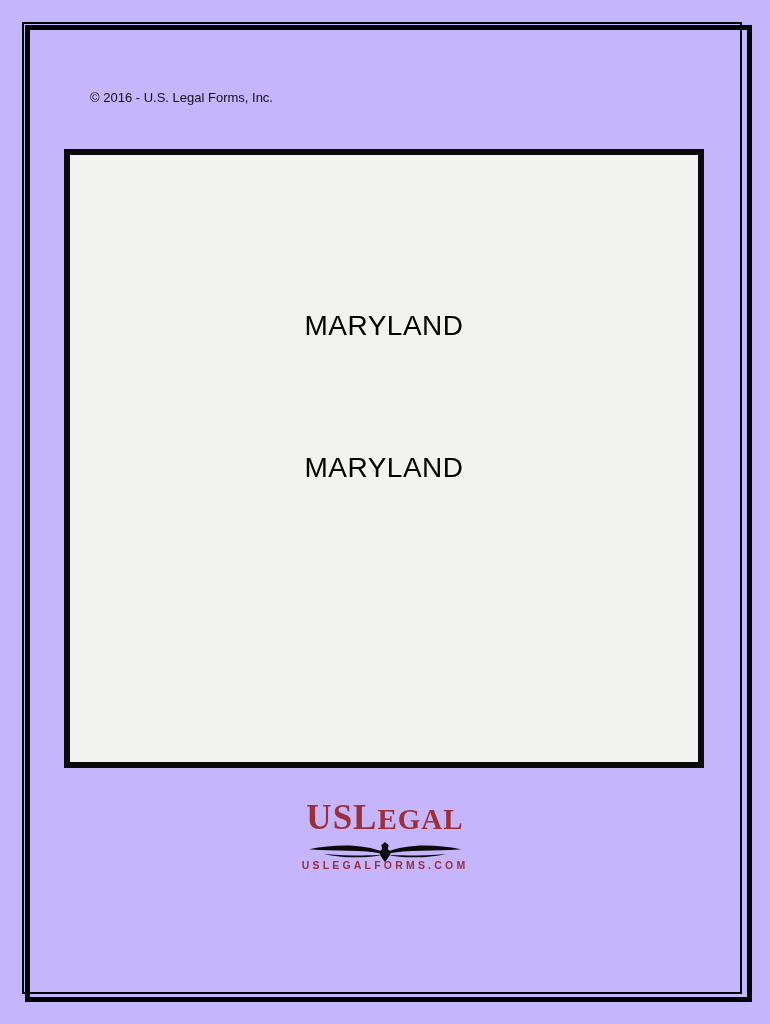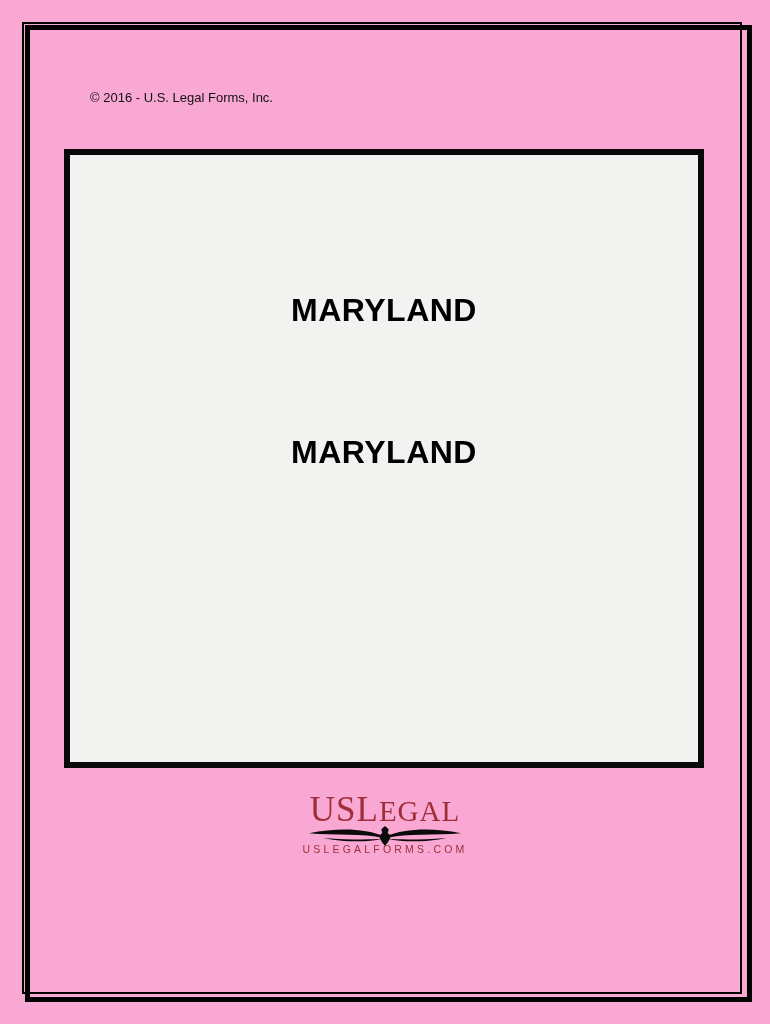--- a/index.html
+++ b/index.html
@@ -1,21 +1,21 @@
 <!DOCTYPE html>
 <html><head>
 <meta charset="utf-8">
 <style>
   * { box-sizing: border-box; }
   html, body { margin: 0; padding: 0; background: #ffffff; }
   .page {
     position: relative;
     width: 770px;
     height: 1024px;
-    background: #f9a8d4;
+    background: #c4b5fd;
     overflow: hidden;
     font-family: "Liberation Sans", sans-serif;
     color: #000000;
   }
   
   .border-shadow {
     position: absolute;
     left: 25px; top: 25px;
     width: 727px; height: 977px;
     border: 5px solid #000000;
@@ -41,59 +41,60 @@
     border: 6px solid #0a0a0a;
     background: #f2f2f0;
   }
   .cover-line {
     position: absolute;
     left: 0; right: 0;
     text-align: center;
     white-space: nowrap;
   }
   .cover-title {
-    font-weight: bold;
-    font-size: 32px;
+    font-weight: normal;
+    font-size: 28px;
     line-height: 38px;
     letter-spacing: 0.5px;
+    margin-top: 16px;
   }
   .t1 { top: 136px; }
   .t2 { top: 206px; }
   .t3 { top: 278px; }
   .control-number {
     top: 436px;
     font-size: 25px;
     line-height: 30px;
     font-weight: normal;
   }
   .logo {
     position: absolute;
     left: 0; right: 0;
     top: 794px;
     text-align: center;
   }
   .logo-wordmark {
     color: #9e2f38;
     font-family: "Liberation Serif", serif;
-    font-weight: normal;
-    line-height: 32px;
+    font-weight: bold;
+    line-height: 48px;
     white-space: nowrap;
   }
   .wm-large { font-size: 35px; letter-spacing: 1px; }
   .wm-small { font-size: 29px; letter-spacing: 1px; }
   .logo-eagle {
     display: block;
     margin: -6px auto 0 auto;
     width: 164px; height: 22px;
   }
   .logo-domain {
     margin-top: -5px;
     color: #9e2f38;
     font-size: 10.5px;
-    font-weight: normal;
+    font-weight: bold;
     letter-spacing: 3.2px;
     white-space: nowrap;
   }
 </style>
 </head>
 <body>
 
 <div class="page">
 
   <div class="border-shadow"></div>

